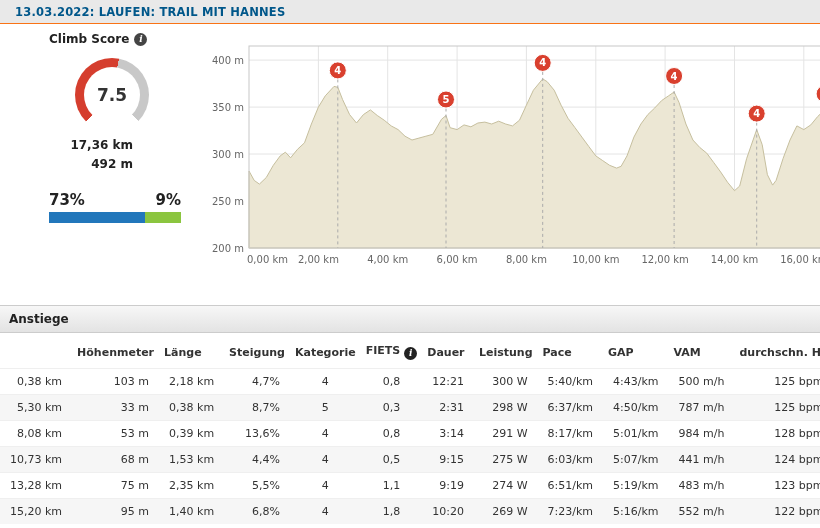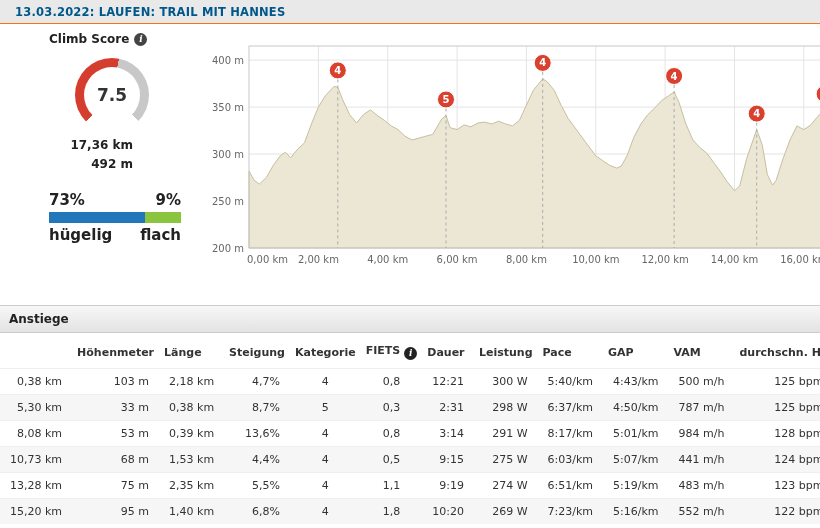--- a/index.html
+++ b/index.html
@@ -80,24 +80,20 @@
       </div>
 
       <div class="pct-wrap">
         <div class="pct-row">
           <span>73%</span>
           <span>9%</span>
         </div>
         <div class="pct-bar">
           <div class="bar-hilly" id="bar-hilly" style="width: 73%; background: rgb(34, 119, 187);"></div>
           <div class="bar-flat" id="bar-flat" style="width: 27%; background: rgb(139, 197, 63);"></div>
-        </div>
-        <div class="pct-labels">
-          <span>hügelig</span>
-          <span>flach</span>
         </div>
       </div>
     </div>
 
     <div class="chart-wrap" id="chart"><svg width="650" height="240">
           <text x="35" y="217.5" text-anchor="end" class="tick">200 m</text>
           <line x1="40" x2="642" y1="167.0" y2="167.0" stroke="#e4e4e4"></line>
           <text x="35" y="170.5" text-anchor="end" class="tick">250 m</text>
           <line x1="40" x2="642" y1="120.0" y2="120.0" stroke="#e4e4e4"></line>
           <text x="35" y="123.5" text-anchor="end" class="tick">300 m</text>

